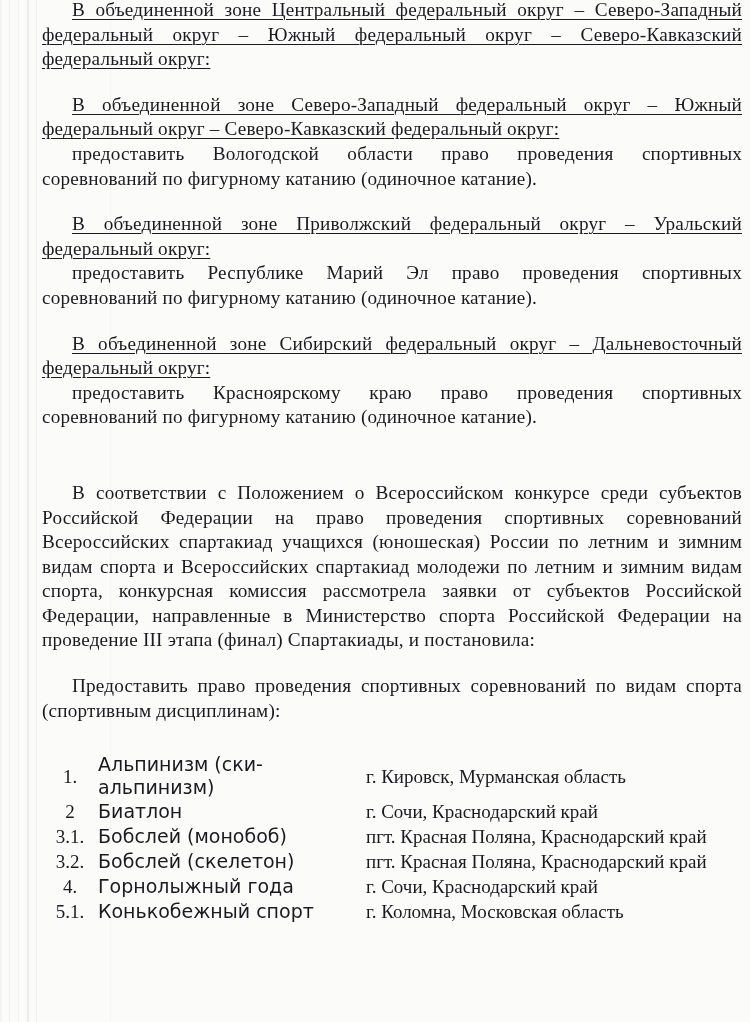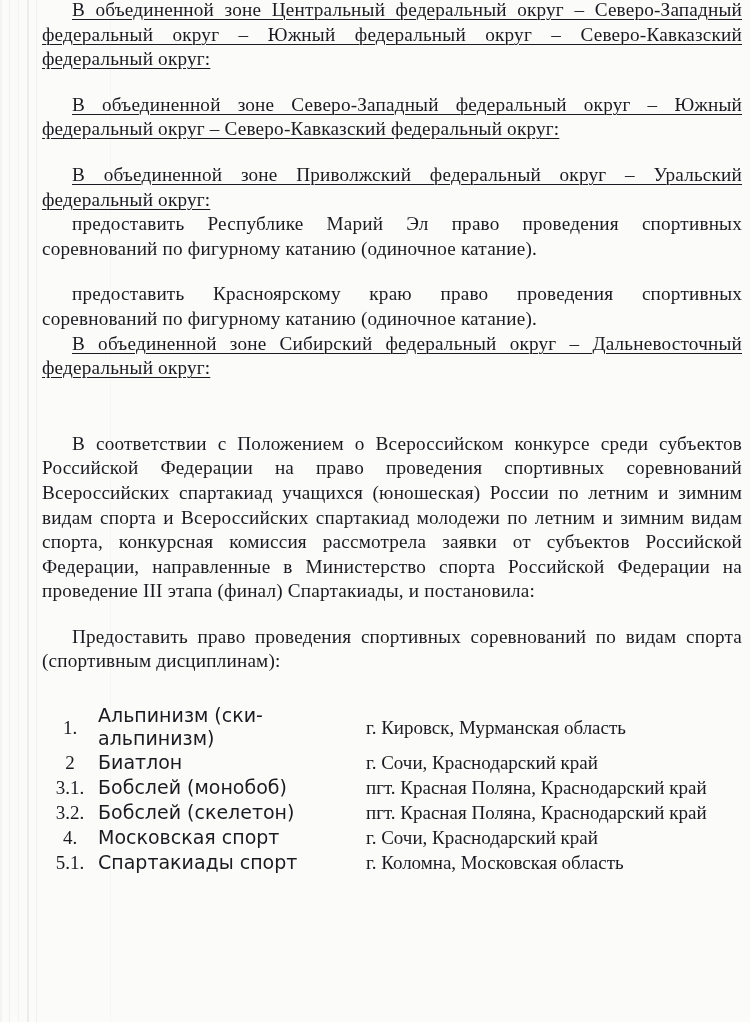--- a/index.html
+++ b/index.html
@@ -124,30 +124,31 @@
   <div class="scan-streaks"></div>
   <div class="scan-streaks-2"></div>
 
   <div class="body-block" style="top:-2px;">
 
     <p class="para"><span class="heading-zone">В объединенной зоне Центральный федеральный округ – Северо-Западный федеральный округ – Южный федеральный округ – Северо-Кавказский федеральный округ:</span></p>
 
     <div class="gap-md"></div>
 
     <p class="para"><span class="heading-zone">В объединенной зоне Северо-Западный федеральный округ – Южный федеральный округ – Северо-Кавказский федеральный округ:</span></p>
+    <p class="para">предоставить Вологодской области право проведения спортивных соревнований по фигурному катанию (одиночное катание).</p>
 
     <div class="gap-md"></div>
 
     <p class="para"><span class="heading-zone">В объединенной зоне Приволжский федеральный округ – Уральский федеральный округ:</span></p>
     <p class="para">предоставить Республике Марий Эл право проведения спортивных соревнований по фигурному катанию (одиночное катание).</p>
 
     <div class="gap-md"></div>
 
+    <p class="para"><span class="heading-zone">В объединенной зоне Сибирский федеральный округ – Дальневосточный федеральный округ:</span></p>
     <p class="para">предоставить Красноярскому краю право проведения спортивных соревнований по фигурному катанию (одиночное катание).</p>
-    <p class="para"><span class="heading-zone">В объединенной зоне Сибирский федеральный округ – Дальневосточный федеральный округ:</span></p>
 
     <div class="gap-lg"></div>
 
 
     <div class="gap-md"></div>
 
     <p class="para">В соответствии с Положением о Всероссийском конкурсе среди субъектов Российской Федерации на право проведения спортивных соревнований Всероссийских спартакиад учащихся (юношеская) России по летним и зимним видам спорта и Всероссийских спартакиад молодежи по летним и зимним видам спорта, конкурсная комиссия рассмотрела заявки от субъектов Российской Федерации, направленные в Министерство спорта Российской Федерации на проведение III этапа (финал) Спартакиады, и постановила:</p>
 
     <div class="gap-md"></div>
 
@@ -177,27 +178,27 @@
         </tr>
 
         <tr class="r-norm">
           <td class="num">3.2.</td>
           <td class="sport">Бобслей (скелетон)</td>
           <td class="place">пгт. Красная Поляна, Краснодарский край</td>
         </tr>
 
         <tr class="r-norm">
           <td class="num">4.</td>
-          <td class="sport">Московская спорт</td>
+          <td class="sport">Горнолыжный года</td>
           <td class="place">г. Сочи, Краснодарский край</td>
         </tr>
 
         <tr class="r-norm">
           <td class="num">5.1.</td>
-          <td class="sport">Спартакиады спорт</td>
+          <td class="sport">Конькобежный спорт</td>
           <td class="place">г. Коломна, Московская область</td>
         </tr>
 
       </tbody>
     </table>
 
   </div>
 </div>
 
 </body></html>

